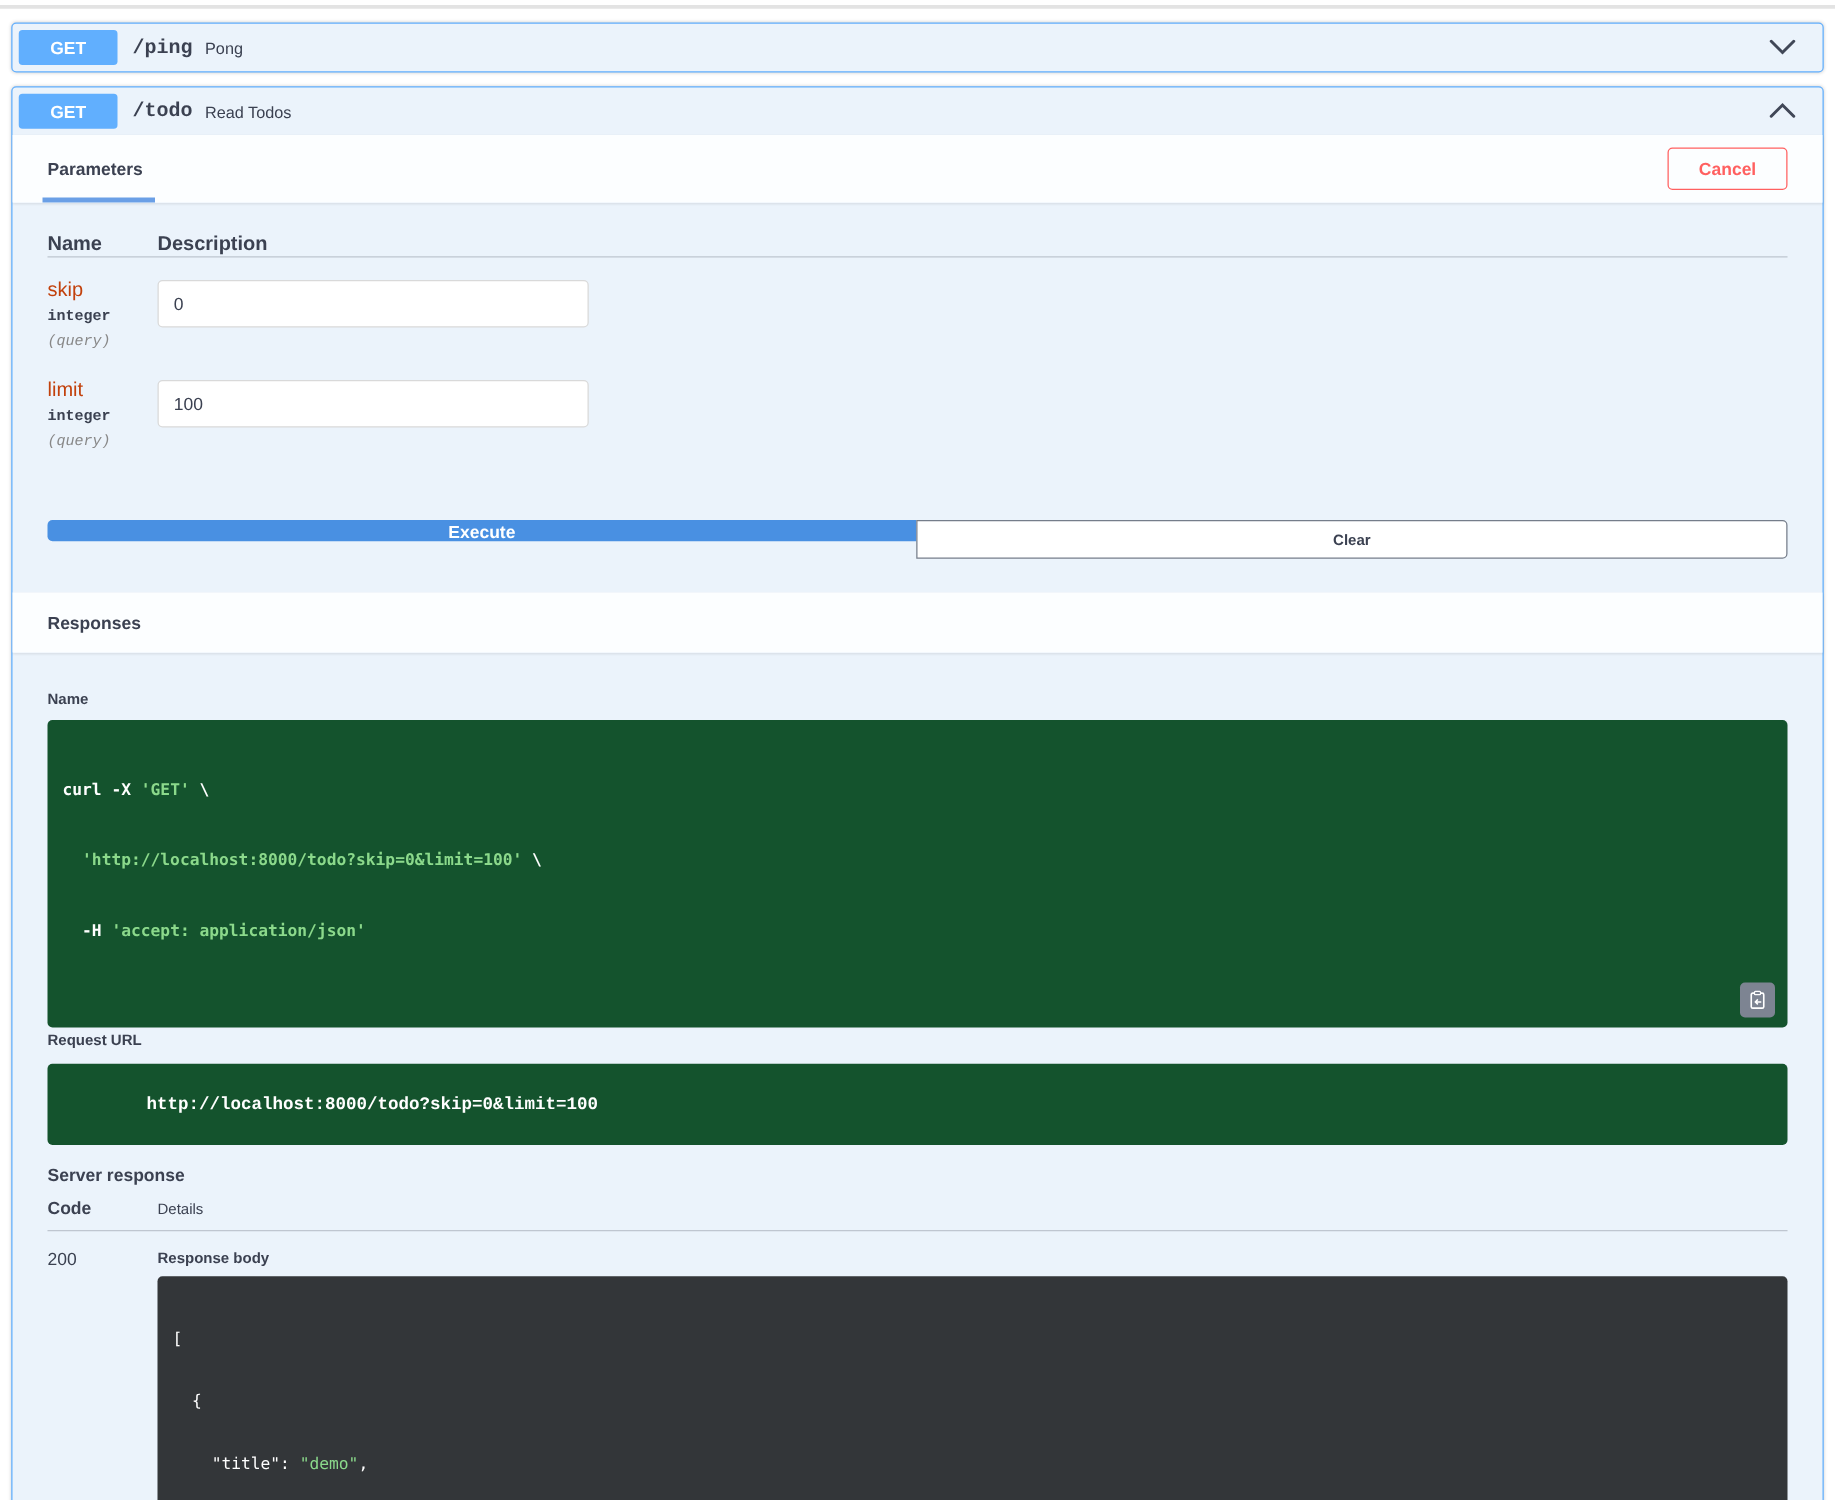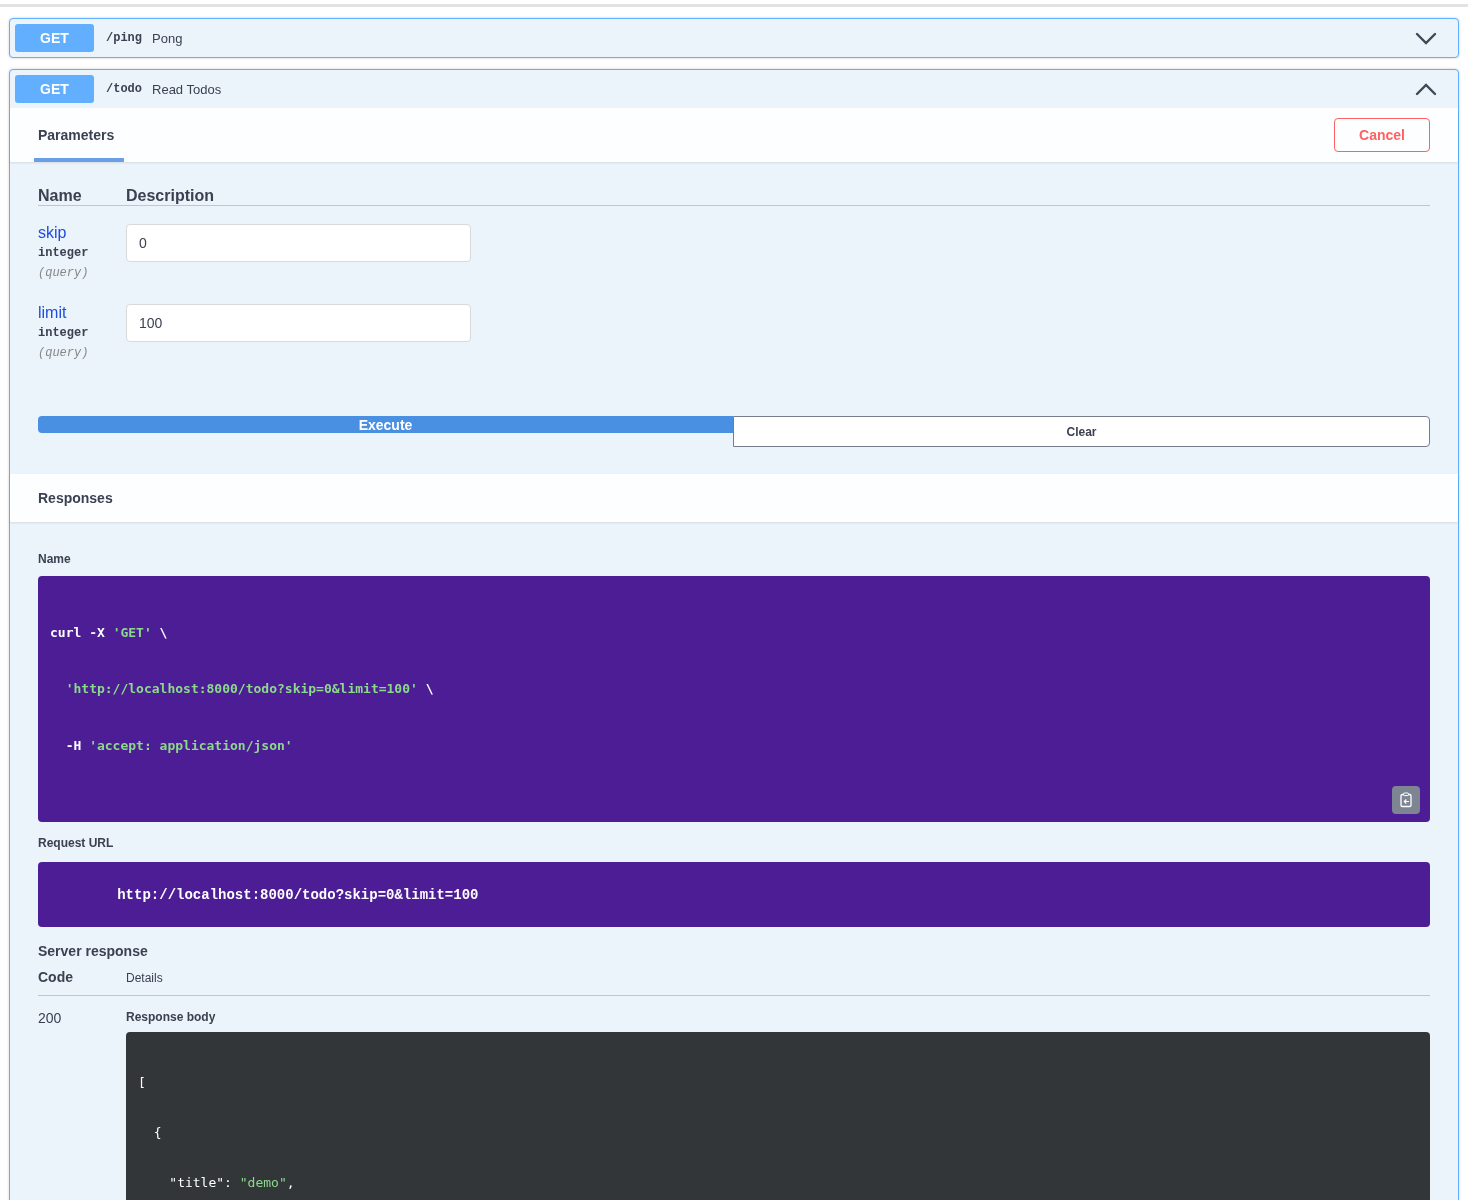--- a/index.html
+++ b/index.html
@@ -18,21 +18,21 @@
     background:#ebf3fb; box-shadow:0 0 3px rgba(0,0,0,.19);
   }
   .opblock.ping { margin-top:11px; }
   .opblock.todo { margin-top:11px; }
   .op-summary { display:flex; align-items:center; padding:5px; cursor:pointer; }
   .method-badge {
     background:#61affe; color:#fff; font-weight:bold; font-size:14px;
     width:79px; text-align:center; padding:6px 0; border-radius:3px;
   }
   .op-path {
-    font-family:"Liberation Mono", monospace; font-weight:bold; font-size:12px;
+    font-family:"Liberation Mono", monospace; font-weight:bold; font-size:16px;
     color:#3b4151; padding:0 10px 0 12px;
   }
   .op-desc { font-size:13px; color:#3b4151; }
   .op-chev { margin-left:auto; padding:4px 16px 0 0; }
 
   
   .section-header {
     background:rgba(255,255,255,.85); box-shadow:0 1px 2px rgba(0,0,0,.1);
     display:flex; align-items:center; position:relative;
     padding:10px 28px; min-height:54px;
@@ -48,21 +48,21 @@
   .strip-title { font-size:14px; font-weight:bold; }
 
   
   .params-area { padding:25px 28px 27px; }
   .t-head {
     display:flex; font-size:16px; font-weight:bold; 
     border-bottom:1px solid rgba(59,65,81,.25);
   }
   .col-name { width:88px; }
   .param-row { display:flex; margin-top:18px; min-height:62px; }
-  .param-name { font-size:16px; color:#1d4ed8; }
+  .param-name { font-size:16px; color:#c2410c; }
   .param-type { font-family:"Liberation Mono", monospace; font-weight:bold; font-size:12px; margin-top:4px; color:#3b4151; }
   .param-in { font-family:"Liberation Mono", monospace; font-style:italic; font-size:12px; margin-top:6px; color:#888; }
   .param-input {
     width:345px; height:38px; border:1px solid #d9d9d9; border-radius:4px;
     padding:0 12px; font-size:14px; background:#fff; color:#3b4151;
     font-family:"Liberation Sans", sans-serif;
   }
   .execute-row { display:flex; margin-top:50px; }
   .btn-execute {
     flex:1; background:#4990e2; color:#fff; font-weight:bold; font-size:14px;
@@ -71,21 +71,21 @@
   }
   .btn-clear {
     flex:1; background:#fff; color:#3b4151; font-weight:bold; font-size:12px;
     border:1px solid #757d8a; border-radius:0 4px 4px 0; height:31px; cursor:pointer;
     font-family:"Liberation Sans", sans-serif;
   }
 
   
   .responses-inner { padding:30px 28px 0; }
   .block-label { font-size:12px; font-weight:bold; margin-bottom:10px; color:#3b4151; }
-  .dark { background:#4c1d95; border-radius:4px; color:#fff; }
+  .dark { background:#14532d; border-radius:4px; color:#fff; }
   .curl-block {
     position:relative; padding:10px 12px;
     font-family:"DejaVu Sans Mono", monospace; font-size:13px; font-weight:bold;
     line-height:1.45; white-space:pre;
   }
   .green { color:#8bd98b; }
   .copy-btn {
     position:absolute; right:10px; bottom:8px; width:28px; height:28px;
     background:#7d8492; border:none; border-radius:4px; cursor:pointer;
     display:flex; align-items:center; justify-content:center; padding:0;
@@ -193,21 +193,21 @@
         <div><span>  -H </span><span class="green">'accept: application/json'</span></div>
         <button class="copy-btn">
           <svg width="16" height="16" viewBox="0 0 16 16">
               <rect x="3" y="2.5" width="10" height="12" rx="1.2" fill="none" stroke="#ffffff" stroke-width="1.3"></rect>
               <rect x="5.6" y="1" width="4.8" height="2.6" rx="0.7" fill="#7d8492" stroke="#ffffff" stroke-width="1"></rect>
               <path d="M11 9.5 H6.5 M8.3 7.5 L6.3 9.5 L8.3 11.5" stroke="#ffffff" stroke-width="1.2" fill="none"></path>
             </svg>
         </button>
       </div>
 
-      <div class="block-label" style="margin-top:14px; margin-bottom:0;">Request URL</div>
+      <div class="block-label" style="margin-top:3px; margin-bottom:0;">Request URL</div>
       <div class="dark request-url-block">
         <span>http://localhost:8000/todo?skip=0&amp;limit=100</span>
       </div>
 
       <div class="srv-title">Server response</div>
       <div class="srv-head">
         <span class="code-h">Code</span>
         <span class="det-h">Details</span>
       </div>
 

